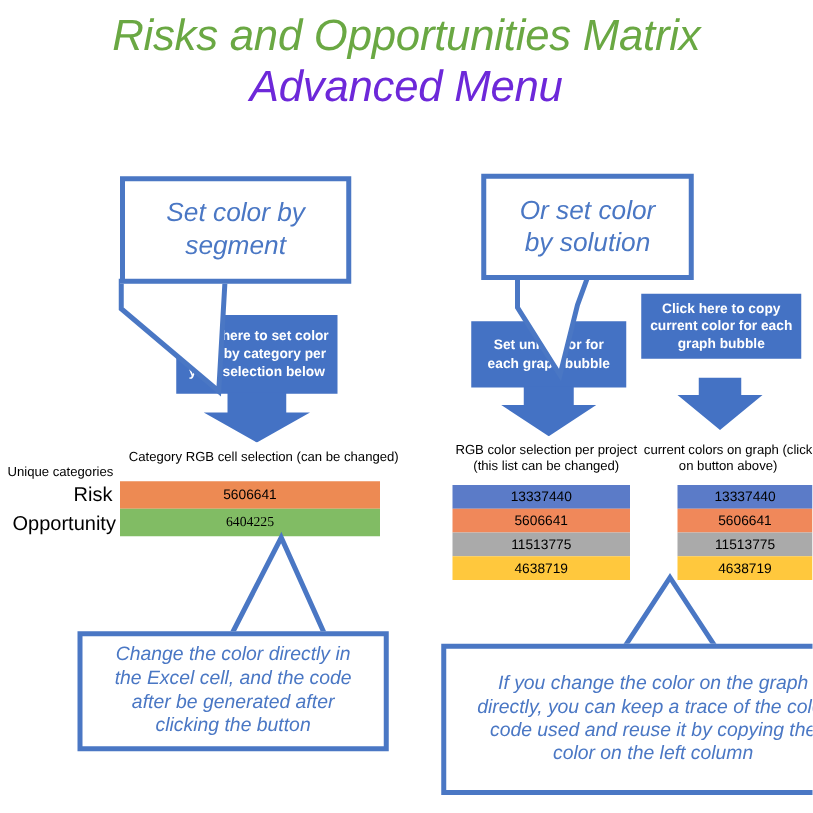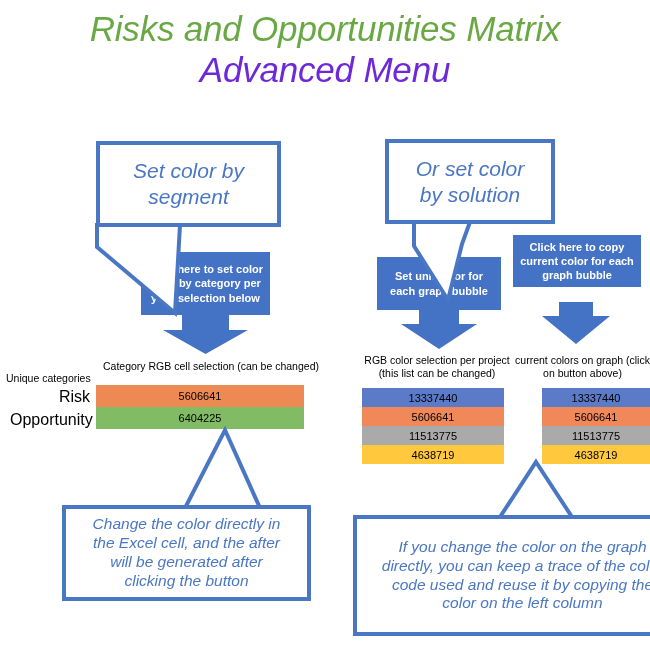--- a/index.html
+++ b/index.html
@@ -150,31 +150,31 @@
 <div class="cat-label" style="left:10px; top:388px; width:80px;">Risk</div>
 <div class="cat-label" style="left:10px; top:411px; width:80px;">Opportunity</div>
 
 <div style="position:absolute; left:96px; top:385px; width:208px; height:22px;
             background:#ed8a53; display:flex; align-items:center; justify-content:center;
             font-size:11px;">
   <span>5606641</span>
 </div>
 <div style="position:absolute; left:96px; top:407px; width:208px; height:22px;
             background:#81bc64; display:flex; align-items:center; justify-content:center;
-            font-size:11px;">
+            font-size:11px;font-family:Liberation Serif, serif;">
   <span>6404225</span>
 </div>
 
 <svg class="tail-svg" style="left:150px; top:430px; width:140px; height:82px;">
   <polygon points="75,0 110,78 35,78" fill="#ffffff" stroke="#4a77c4" stroke-width="4" stroke-linejoin="miter"></polygon>
   <rect x="38" y="76" width="69" height="10" fill="#ffffff"></rect>
 </svg>
 
 <div class="callout" style="left:62px; top:505px; width:249px; height:96px; font-size:15.5px;">
-  <span class="callout-text">Change the color directly in the Excel cell, and the after will be generated after clicking the button</span>
+  <span class="callout-text">Change the color directly in the Excel cell, and the code after be generated after clicking the button</span>
 </div>
 
 <div class="tbl-header" style="left:362px; top:354px; width:150px;">RGB color selection per project (this list can be changed)</div>
 
 <div style="position:absolute; left:362px; top:388px; width:142px; height:19px;
             background:#5b7bc8; display:flex; align-items:center; justify-content:center;
             font-size:11px;">
   <span>13337440</span>
 </div>
 <div style="position:absolute; left:362px; top:407px; width:142px; height:19px;

